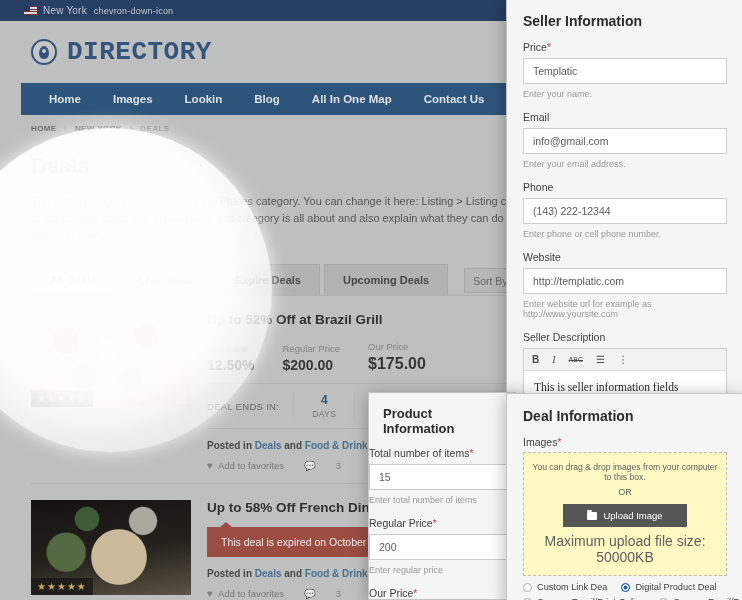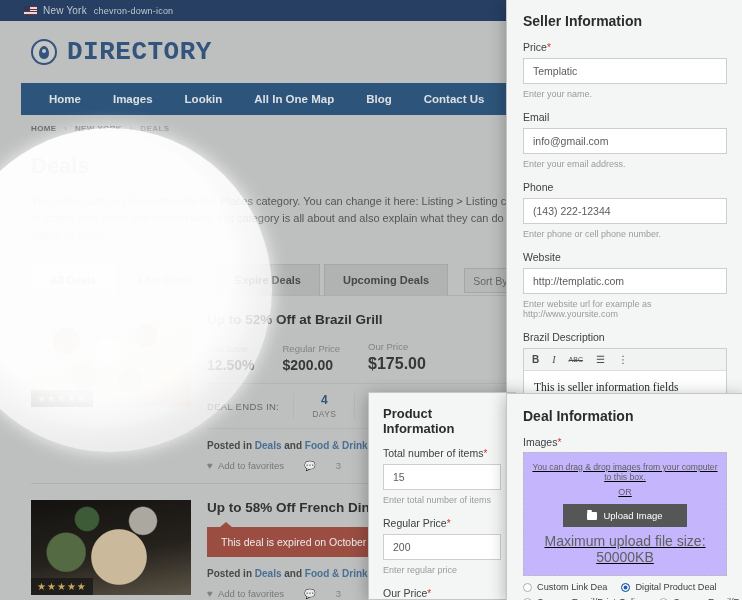--- a/index.html
+++ b/index.html
@@ -176,23 +176,22 @@
   .rte-tools span { font-size:10px; color:#4a4c4c; }
   .rte-body { min-height:66px; padding:10px 10px; font-family:"Liberation Serif", serif; font-size:11.5px; color:#2a2c2c;}
   .rte-foot { border-top:1px solid #e2e3e3; background:#fafbfb; font-size:9px; color:#8d8f8f; padding:3px 7px; position:relative;}
   .rte-foot .grip { position:absolute; right:3px; bottom:2px; width:8px; height:8px;
     background:linear-gradient(135deg, transparent 45%, #b5b7b7 45% 55%, transparent 55%),
                linear-gradient(135deg, transparent 70%, #b5b7b7 70% 80%, transparent 80%);}
 
   
   #dealPanel { left:506px; top:393px; width:238px; height:210px; }
   .dropzone {
-    border:1px dashed #b9bbbb; background:#c4b5fd; text-align:center;
+    border:1px dashed #b9bbbb; background:#fef9c3; text-align:center;
     padding:9px 8px 10px 8px;
-    text-decoration:underline;
   }
   .dz-line { font-size:8.6px; color:#5f6161; }
   .dz-or { font-size:9px; color:#5f6161; margin:5px 0; }
   .upload-btn {
     display:inline-flex; align-items:center; gap:6px; background:#555757; color:#fff;
     font-size:9.5px; padding:6px 24px; border:none; margin:2px 0 6px 0;
   }
   .folder { width:10px;height:8px;background:#fff;border-radius:1px; position:relative;}
   .folder:before{content:"";position:absolute;left:0;top:-2px;width:5px;height:2px;background:#fff;border-radius:1px;}
   .dz-max { font-size:14px; color:#5f6161; }
@@ -201,21 +200,21 @@
   .rline .opt { display:flex; align-items:center; margin-right:14px; white-space:nowrap;}
   .rdot {
     width:9px;height:9px;border-radius:50%;border:1px solid #adafaf;background:#fff;
     margin-right:5px; flex:0 0 9px;
   }
   .rdot.on { border-color:#1d5fae; background:#1d5fae; box-shadow:inset 0 0 0 1.5px #fff;}
 
   
   #productPanel { left:368px; top:392px; width:148px; height:208px; }
   #productPanel h2 { padding:13px 14px 11px 14px; font-size:13px;}
-  #productPanel .fgroup { padding:0 14px; }
+  #productPanel .fgroup { padding:0 0; }
 </style>
 </head>
 <body>
 
 <div id="site">
 
   <div class="topbar">
     <span class="flag"></span>
     <span>New York</span>
     <span class="caret-dn">chevron-down-icon</span>
@@ -227,22 +226,22 @@
         <span class="logo-pin">
             <span class="pin-glyph"></span>
           </span>
         <span class="logo-text">DIRECTORY</span>
         <div class="search-box" title="Looking for...">Lookin</div>
       </div>
       <div class="mainnav">
         <a>Home</a>
         <a>Images</a>
         <a>Lookin</a>
+        <a>Blog</a>
         <a>All In One Map</a>
-        <a>Blog</a>
         <a>Contact Us</a>
         <a>How to setup your site</a>
       </div>
       <div class="breadcrumb">
         <span>HOME</span>
         <span class="sep">›</span>
         <span>NEW YORK</span>
         <span class="sep">›</span>
         <span class="cur">DEALS</span>
       </div>
@@ -373,21 +372,21 @@
     <div class="fhelp">Enter your email address.</div>
 
     <div class="flabel">Phone</div>
     <div class="finput">(143) 222-12344</div>
     <div class="fhelp">Enter phone or cell phone number.</div>
 
     <div class="flabel">Website</div>
     <div class="finput">http://templatic.com</div>
     <div class="fhelp">Enter website url for example as http://www.yoursite.com</div>
 
-    <div class="flabel">Brazil Description</div>
+    <div class="flabel">Seller Description</div>
     <div class="rte">
       <div class="rte-tools">
         <span style="font-weight:bold;">B</span>
         <span style="font-style:italic;font-family:'Liberation Serif',serif;">I</span>
         <span style="text-decoration:line-through;font-size:7px;">ABC</span>
         <span>☰</span>
         <span>⋮</span>
       </div>
       <div class="rte-body">This is seller information fields</div>
       <div class="rte-foot">

